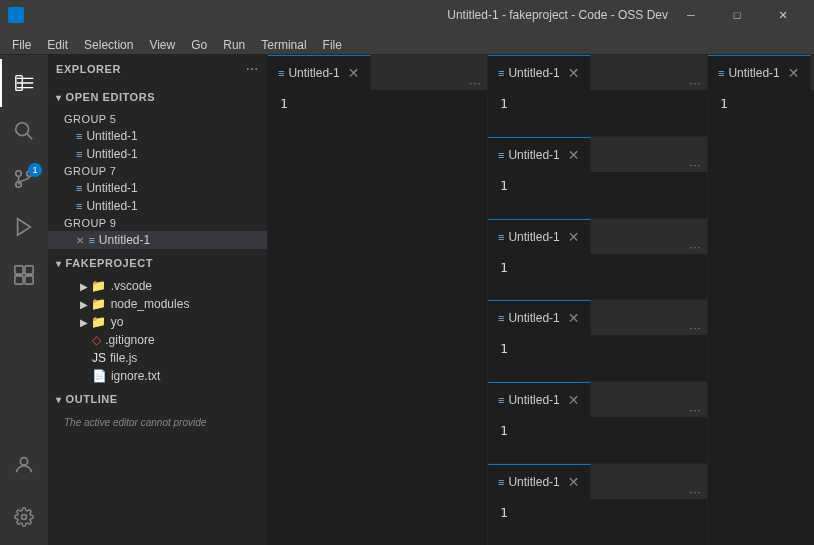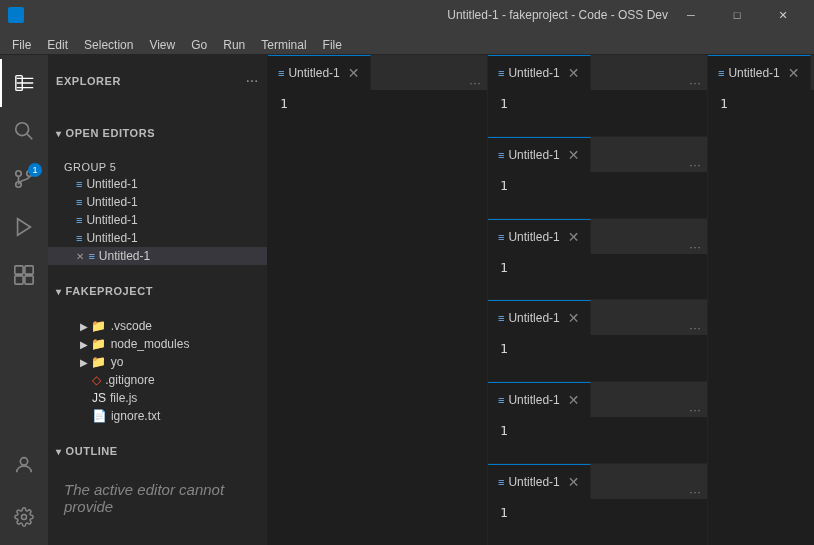--- a/index.html
+++ b/index.html
@@ -118,21 +118,21 @@
       overflow-y: auto;
       flex-shrink: 0;
       border-right: 1px solid #1e1e1e;
     }
     #sidebar::-webkit-scrollbar { width: 6px; }
     #sidebar::-webkit-scrollbar-thumb { background: #424242; }
 
     .sidebar-section-header {
       display: flex;
       align-items: center;
-      padding: 20px 8px;
+      padding: 8px 8px;
       font-size: 11px;
       font-weight: 700;
       color: #bbbbbb;
       letter-spacing: 0.05em;
       text-transform: uppercase;
       cursor: pointer;
       user-select: none;
     }
     .sidebar-section-header .arrow {
       margin-right: 4px;
@@ -179,21 +179,21 @@
       align-items: center;
       padding: 2px 8px 2px 16px;
       cursor: pointer;
       font-size: 12px;
       color: #cccccc;
     }
     .tree-item .arrow { margin-right: 4px; font-size: 10px; color: #cccccc; }
     .tree-item.indent { padding-left: 32px; }
     .tree-item .file-icon { margin-right: 4px; }
     .outline-text {
-      font-size: 15px;
+      font-size: 10px;
       color: #858585;
       font-style: italic;
       padding: 4px 8px 4px 16px;
     }
 
     
     #editor-area {
       flex: 1;
       display: flex;
       flex-direction: column;
@@ -345,30 +345,32 @@
     <div class="sidebar-file-item">
       <span class="file-icon">≡</span>
       <span>Untitled-1</span>
     </div>
 
     <div class="sidebar-file-item">
       <span class="file-icon">≡</span>
       <span>Untitled-1</span>
     </div>
 
+    <div class="group-label">GROUP 7</div>
     <div class="sidebar-file-item">
       <span class="file-icon">≡</span>
       <span>Untitled-1</span>
     </div>
 
     <div class="sidebar-file-item">
       <span class="file-icon">≡</span>
       <span>Untitled-1</span>
     </div>
 
+    <div class="group-label">GROUP 9</div>
     <div class="sidebar-file-item active">
       <span class="close-icon">✕</span>
       <span class="file-icon">≡</span>
       <span>Untitled-1</span>
     </div>
 
     <div class="sidebar-section-header">
       <span class="arrow">▾</span>
       <span>FAKEPROJECT</span>
     </div>

